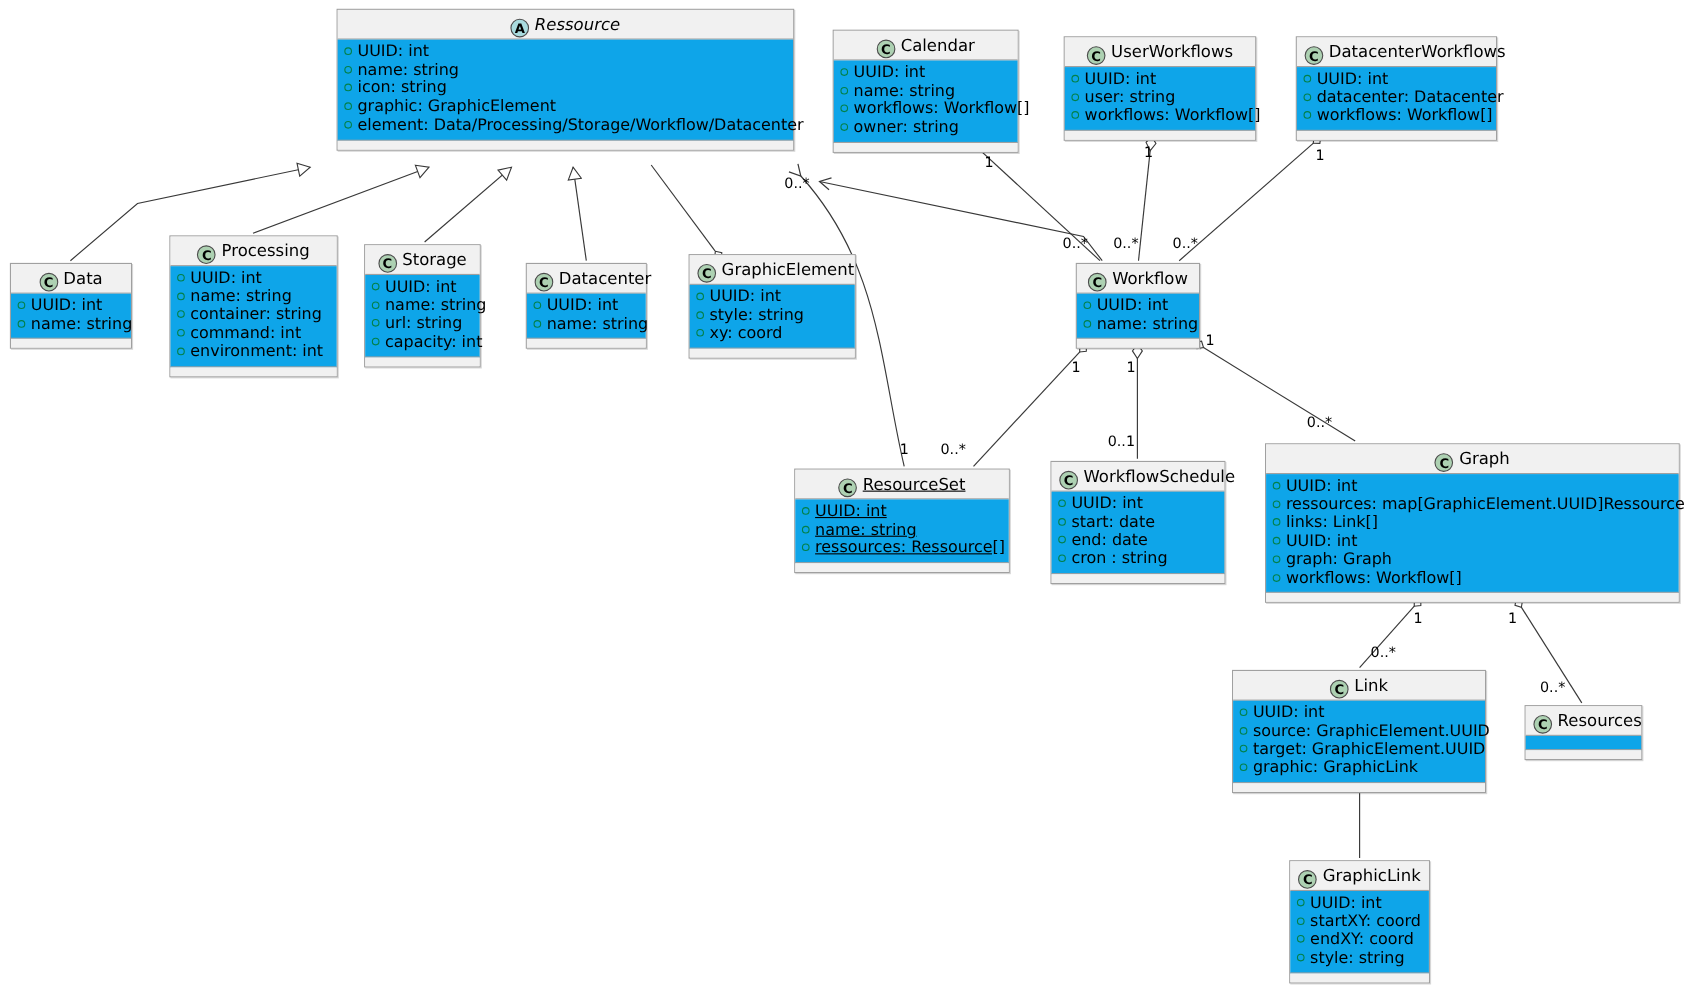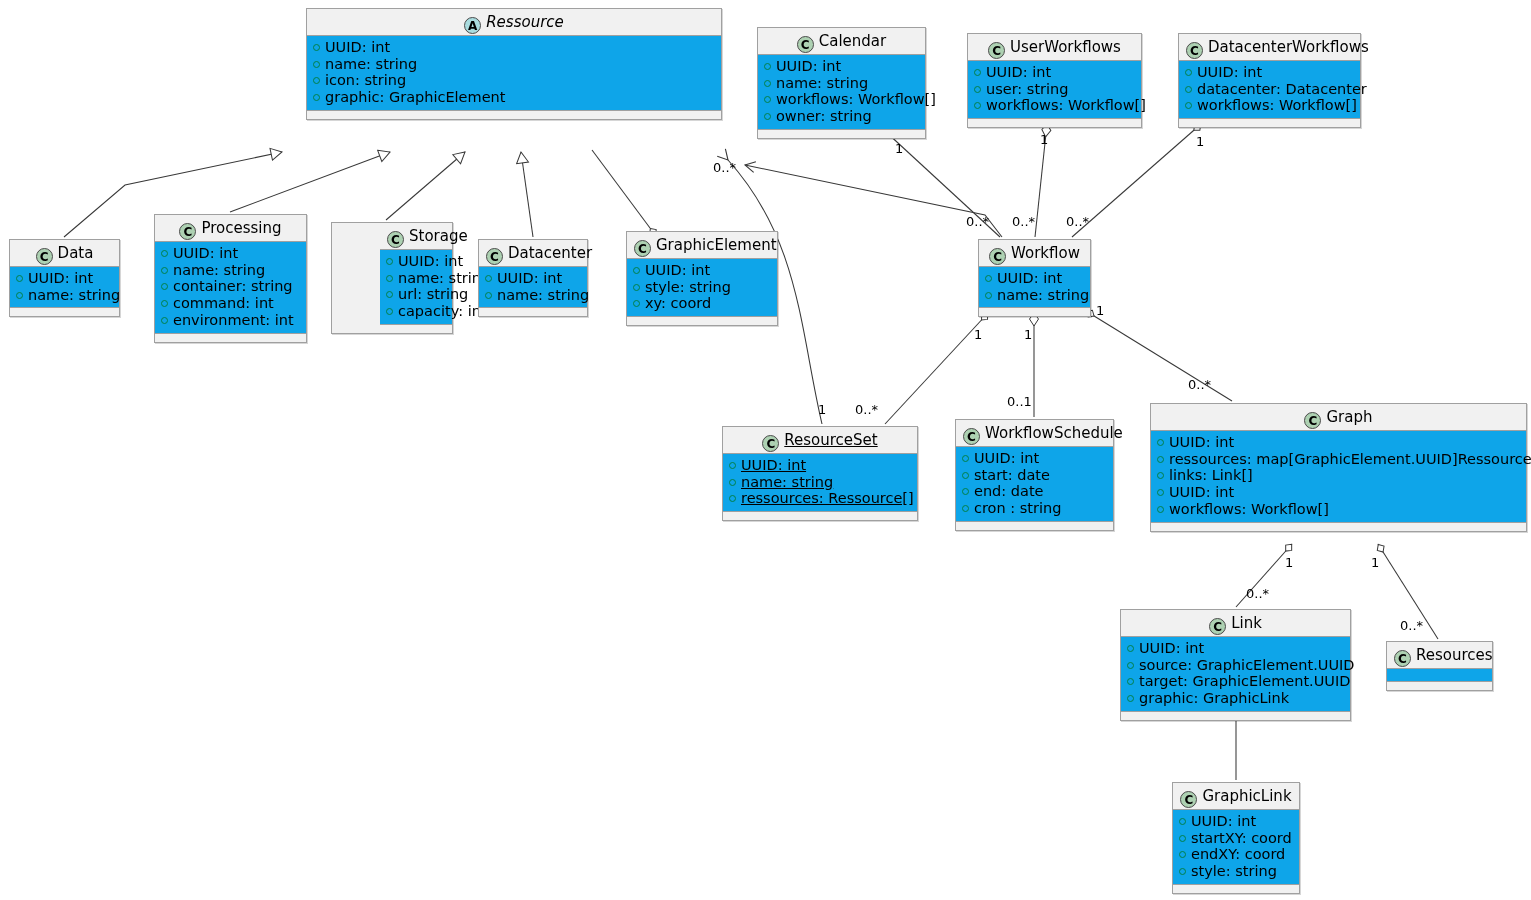--- a/index.html
+++ b/index.html
@@ -150,20 +150,21 @@
   </svg>
 
   <div id="classes">
       <div class="umlclass" style="left: 306px; top: 8px; width: 416px;">
         <div class="cls-header"><span class="badge abadge">A</span><span class="cls-title abstract">Ressource</span></div>
         <div class="cls-attrs">
           <div class="attr"><span class="vis"></span><span>UUID: int</span></div>
           <div class="attr"><span class="vis"></span><span>name: string</span></div>
           <div class="attr"><span class="vis"></span><span>icon: string</span></div>
           <div class="attr"><span class="vis"></span><span>graphic: GraphicElement</span></div>
+          <div class="attr"><span class="vis"></span><span>element: Data/Processing/Storage/Workflow/Datacenter</span></div>
         </div>
         <div class="cls-foot"></div>
       </div>
       <div class="umlclass" style="left: 757px; top: 27px; width: 169px;">
         <div class="cls-header"><span class="badge cbadge">C</span><span class="cls-title">Calendar</span></div>
         <div class="cls-attrs">
           <div class="attr"><span class="vis"></span><span>UUID: int</span></div>
           <div class="attr"><span class="vis"></span><span>name: string</span></div>
           <div class="attr"><span class="vis"></span><span>workflows: Workflow[]</span></div>
           <div class="attr"><span class="vis"></span><span>owner: string</span></div>
@@ -200,21 +201,21 @@
         <div class="cls-header"><span class="badge cbadge">C</span><span class="cls-title">Processing</span></div>
         <div class="cls-attrs">
           <div class="attr"><span class="vis"></span><span>UUID: int</span></div>
           <div class="attr"><span class="vis"></span><span>name: string</span></div>
           <div class="attr"><span class="vis"></span><span>container: string</span></div>
           <div class="attr"><span class="vis"></span><span>command: int</span></div>
           <div class="attr"><span class="vis"></span><span>environment: int</span></div>
         </div>
         <div class="cls-foot"></div>
       </div>
-      <div class="umlclass" style="left: 331px; top: 222px; width: 122px; padding-left: 48px;">
+      <div class="umlclass" style="left: 331px; top: 222px; width: 106px;">
         <div class="cls-header"><span class="badge cbadge">C</span><span class="cls-title">Storage</span></div>
         <div class="cls-attrs">
           <div class="attr"><span class="vis"></span><span>UUID: int</span></div>
           <div class="attr"><span class="vis"></span><span>name: string</span></div>
           <div class="attr"><span class="vis"></span><span>url: string</span></div>
           <div class="attr"><span class="vis"></span><span>capacity: int</span></div>
         </div>
         <div class="cls-foot"></div>
       </div>
       <div class="umlclass" style="left: 478px; top: 239px; width: 110px;">
@@ -261,20 +262,21 @@
         </div>
         <div class="cls-foot"></div>
       </div>
       <div class="umlclass" style="left: 1150px; top: 403px; width: 377px;">
         <div class="cls-header"><span class="badge cbadge">C</span><span class="cls-title">Graph</span></div>
         <div class="cls-attrs">
           <div class="attr"><span class="vis"></span><span>UUID: int</span></div>
           <div class="attr"><span class="vis"></span><span>ressources: map[GraphicElement.UUID]Ressource</span></div>
           <div class="attr"><span class="vis"></span><span>links: Link[]</span></div>
           <div class="attr"><span class="vis"></span><span>UUID: int</span></div>
+          <div class="attr"><span class="vis"></span><span>graph: Graph</span></div>
           <div class="attr"><span class="vis"></span><span>workflows: Workflow[]</span></div>
         </div>
         <div class="cls-foot"></div>
       </div>
       <div class="umlclass" style="left: 1120px; top: 609px; width: 231px;">
         <div class="cls-header"><span class="badge cbadge">C</span><span class="cls-title">Link</span></div>
         <div class="cls-attrs">
           <div class="attr"><span class="vis"></span><span>UUID: int</span></div>
           <div class="attr"><span class="vis"></span><span>source: GraphicElement.UUID</span></div>
           <div class="attr"><span class="vis"></span><span>target: GraphicElement.UUID</span></div>

